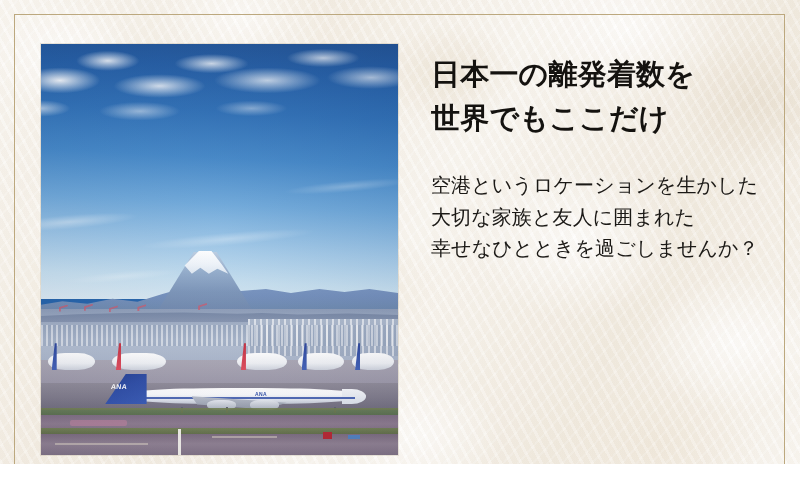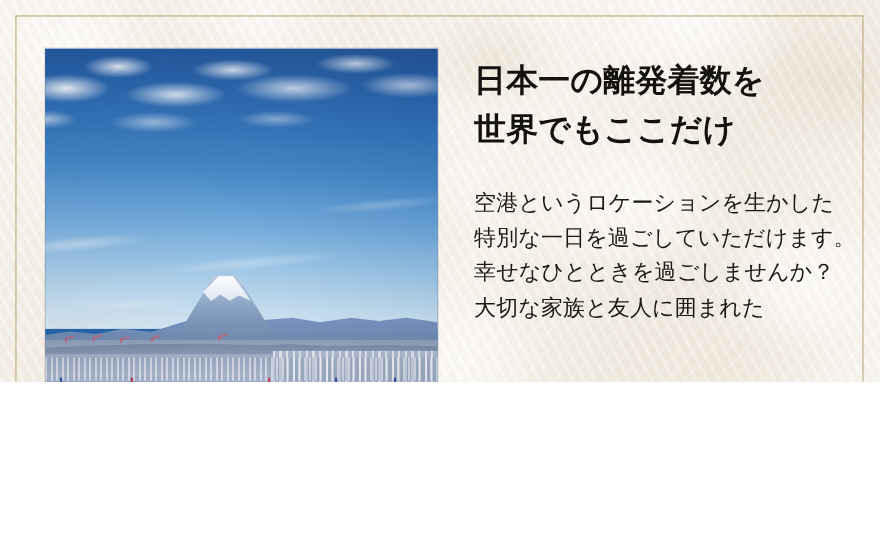--- a/index.html
+++ b/index.html
@@ -10,21 +10,21 @@
     width: 800px;
     height: 495px;
     overflow: hidden;
     font-family: "Liberation Sans", "DejaVu Sans", sans-serif;
   }
 
   
   .page {
     position: relative;
     width: 800px;
-    height: 347px;
+    height: 464px;
     background-color: #f2ece2;
     overflow: hidden;
   }
 
   
   .bg-texture {
     position: absolute;
     inset: 0;
     background-color: #f4efe6;
     background-image:
@@ -520,20 +520,19 @@
 
   <div class="text-col">
 
     <h1 class="headline">
       <span class="ln">日本一の離発着数を</span>
       <span class="ln">世界でもここだけ</span>
     </h1>
 
     <p class="body-copy">
       <span class="ln">空港というロケーションを生かした</span>
-      <span class="ln">特別な一日を過ごしていただけます。</span>
+      <span class="ln">大切な家族と友人に囲まれた</span>
       <span class="ln">幸せなひとときを過ごしませんか？</span>
-      <span class="ln">大切な家族と友人に囲まれた</span>
     </p>
 
   </div>
 
 </div>
 
 </body></html>

